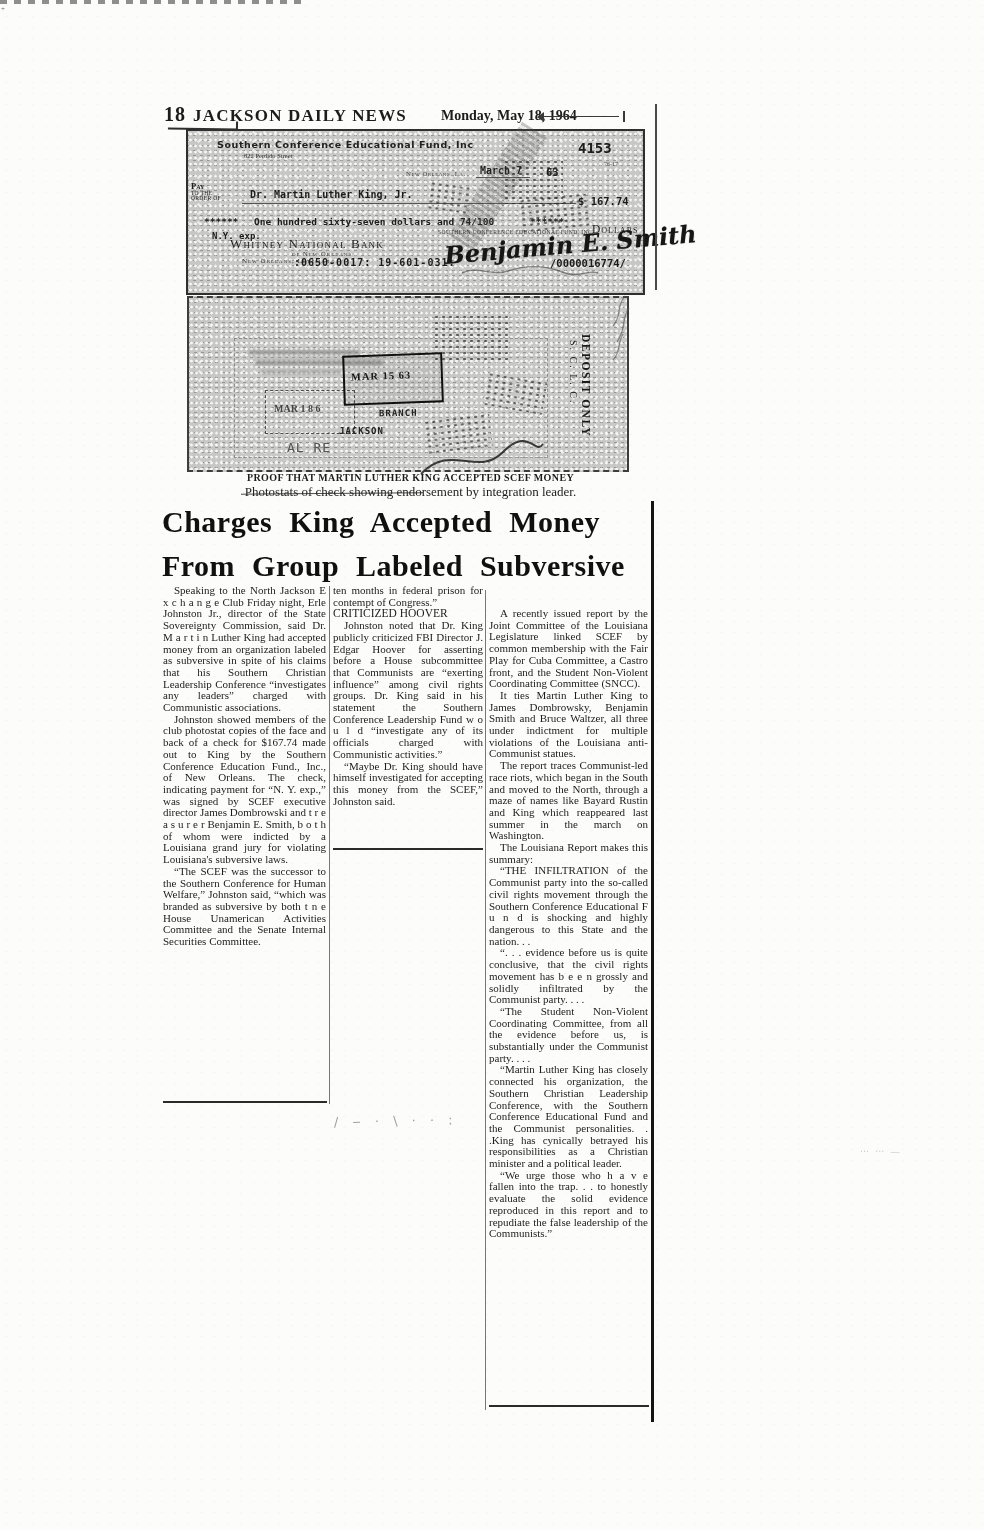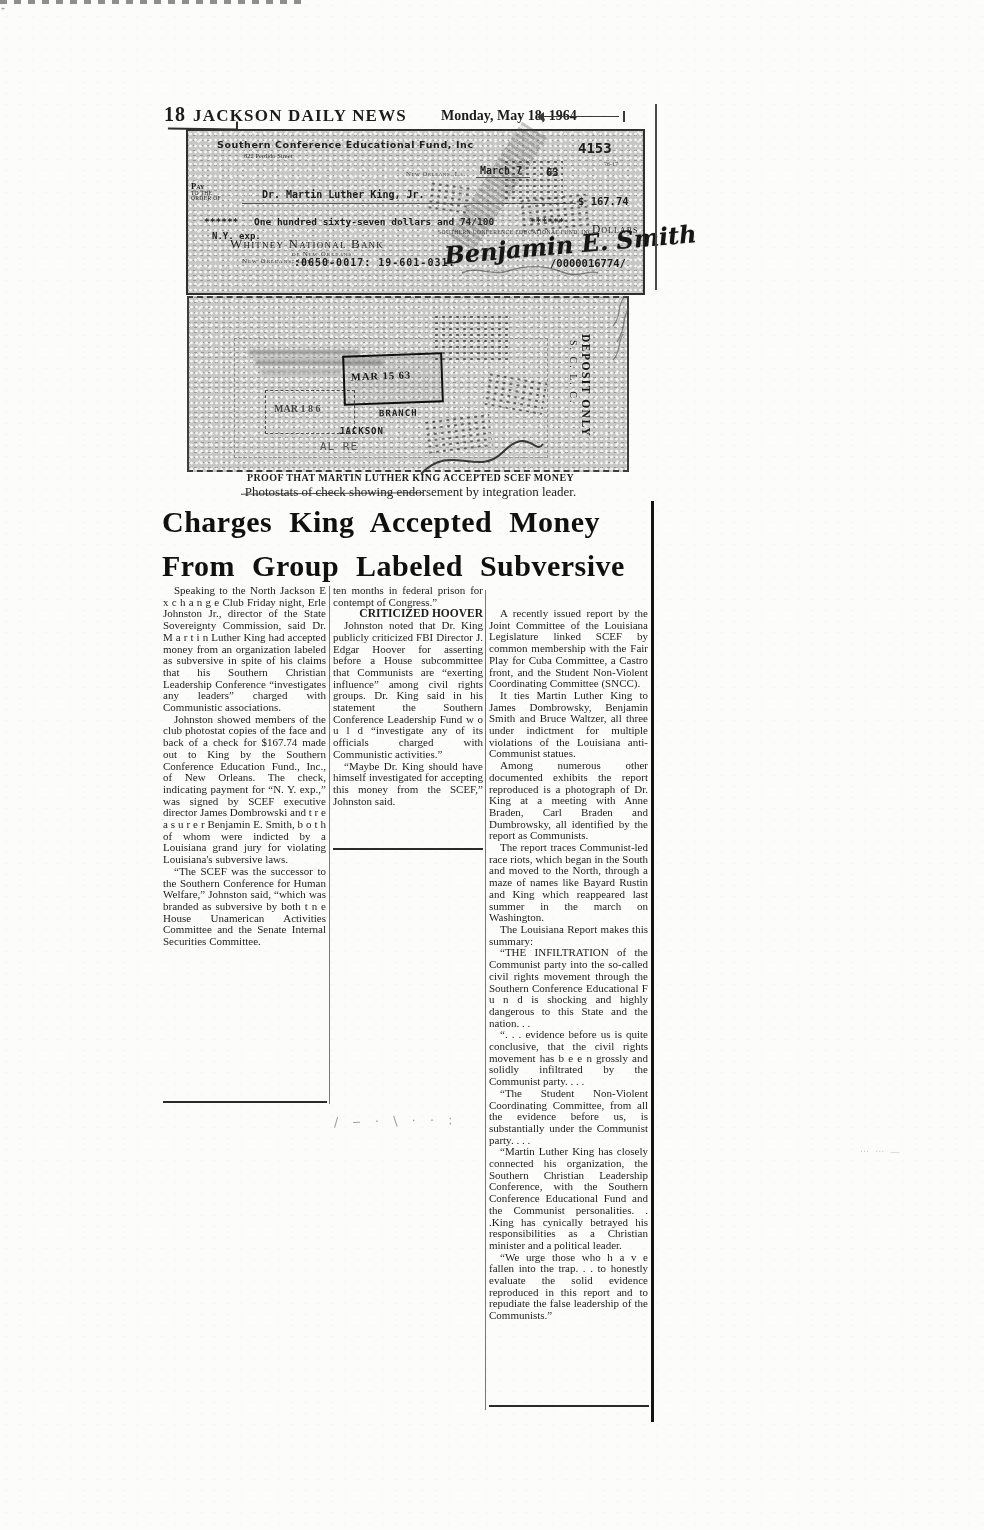--- a/index.html
+++ b/index.html
@@ -44,21 +44,21 @@
   .cf-num{left:390px;top:9px;font-size:14px;font-weight:700;}
   .cf-city{left:218px;top:39px;font-size:6.8px;font-variant:small-caps;letter-spacing:.5px;color:#444;}
   .cf-date{left:288px;top:34px;font-size:10px;font-weight:700;border-bottom:1px solid #555;padding:0 8px 1px 4px;}
   .cf-year{left:358px;top:36px;font-size:8px;}
   .cf-year b{font-family:"DejaVu Sans Mono",monospace;font-size:10.5px;position:relative;top:-1px;}
   .cf-fraction{left:416px;top:30px;font-size:6px;color:#555;}
   .cf-pay{left:3px;top:51px;line-height:1;}
   .cf-pay .l1{position:static;display:block;font-size:8.5px;font-variant:small-caps;font-weight:700;}
   .cf-pay .l2,.cf-pay .l3{position:static;display:block;font-size:5.6px;letter-spacing:.3px;}
   .cf-payee-wrap{left:54px;top:58px;width:334px;border-bottom:1px solid #555;height:14px;}
-  .cf-payee{left:20px;top:0;font-size:10px;font-weight:700;}
+  .cf-payee{left:8px;top:0;font-size:10px;font-weight:700;}
   .cf-amount{left:390px;top:64px;font-size:10.5px;font-weight:700;}
   .cf-stars-l{left:16px;top:85px;font-size:9.5px;font-weight:700;}
   .cf-words{left:66px;top:85px;font-size:9.5px;font-weight:700;}
   .cf-stars-r{left:342px;top:85px;font-size:9.5px;font-weight:700;}
   .cf-dollars{left:404px;top:92px;font-size:11.5px;font-variant:small-caps;letter-spacing:1px;color:#222;}
   .cf-memo{left:24px;top:100px;font-size:9px;font-weight:700;}
   .cf-bank{left:42px;top:105px;font-size:13px;font-variant:small-caps;letter-spacing:1.2px;color:#23251f;}
   .cf-bank2{left:104px;top:119px;font-size:6.5px;font-variant:small-caps;letter-spacing:1px;color:#333;}
   .cf-bank3{left:54px;top:126px;font-size:7px;font-variant:small-caps;letter-spacing:1px;color:#333;}
   .cf-endorser{left:250px;top:98px;width:196px;font-size:5.6px;letter-spacing:.4px;color:#3c3c3c;white-space:normal;text-transform:uppercase;}
@@ -72,21 +72,21 @@
   .cb-bigdash{left:45px;top:40px;width:312px;height:118px;border:1px dashed #6d6d6d;opacity:.65;}
   .cb-smudge1{left:60px;top:52px;width:110px;height:5px;background:#8b8b8b;filter:blur(1.4px);opacity:.7;}
   .cb-smudge2{left:66px;top:62px;width:128px;height:5px;background:#848484;filter:blur(1.6px);opacity:.7;}
   .cb-smudge3{left:72px;top:72px;width:80px;height:4px;background:#8f8f8f;filter:blur(1.6px);opacity:.6;}
   .cb-box-left{left:76px;top:92px;width:88px;height:42px;border:1.5px dashed #4c4c4c;}
   .cb-box-left span{position:absolute;left:8px;top:12px;font-size:10px;font-weight:700;color:#2c2c2c;opacity:.85;}
   .cb-box-center{left:154px;top:56px;width:96px;height:46px;border:2.5px solid #101010;transform:rotate(-2deg);background:rgba(60,60,60,.08);}
   .cb-box-center span{position:absolute;left:6px;top:14px;font-size:10.5px;font-weight:700;letter-spacing:1px;color:#191919;}
   .cb-branch{left:190px;top:110px;font-size:9px;font-weight:700;letter-spacing:1px;color:#222;transform:rotate(-1deg);}
   .cb-federal{left:150px;top:128px;font-size:9px;font-weight:700;letter-spacing:1px;color:#222;}
-  .cb-alre{left:98px;top:142px;font-size:11px;letter-spacing:1px;color:#555;margin-left:33px;}
+  .cb-alre{left:98px;top:142px;font-size:13px;letter-spacing:1px;color:#555;}
   .cb-deposit-wrap{left:378px;top:36px;height:124px;writing-mode:vertical-rl;line-height:1.15;}
   .cb-deposit-wrap .dl1{position:static;display:block;font-size:11.5px;font-weight:700;letter-spacing:1.5px;font-family:"Liberation Serif",serif;}
   .cb-deposit-wrap .dl2{position:static;display:block;font-size:10px;letter-spacing:2px;margin-top:6px;}
   .cb-dots1{left:244px;top:16px;width:78px;height:46px;}
   .cb-dots2{left:296px;top:78px;width:60px;height:34px;}
   .cb-dots3{left:236px;top:118px;width:66px;height:36px;}
   svg.squiggle{overflow:visible;}
   
   .caption{left:183px;top:472px;width:455px;text-align:center;line-height:1.18;}
   .caption .c1{font-size:10px;font-weight:700;letter-spacing:.4px;}
@@ -103,21 +103,21 @@
   .h-c1{left:163px;top:1101px;width:164px;}
   .h-c2{left:333px;top:848px;width:150px;}
   .h-c3{left:489px;top:1405px;width:160px;}
   
   .col{font-size:11px;line-height:11.7px;text-align:justify;}
   .col p{margin:0;text-indent:11px;}
   .col p.no-indent{text-indent:0;}
   .col1{left:163px;top:585px;width:163px;}
   .col2{left:333px;top:585px;width:150px;}
   .col3{left:489px;top:608px;width:159px;}
-  .subhead{margin:3px 0 2px 0;text-align:right;font-weight:700;font-size:11.5px;text-indent:0 !important;}
+  .subhead{margin:3px 0 2px 0;text-align:left;font-weight:400;font-size:11.5px;text-indent:0 !important;}
   
   .pencil-c2{left:334px;top:1113px;width:160px;font-family:"DejaVu Sans",sans-serif;font-size:13px;color:#6e6e6e;opacity:.65;letter-spacing:5px;transform:rotate(-1deg);}
   .pencil-right{left:860px;top:1146px;width:80px;font-size:9px;color:#b9b9b6;letter-spacing:2px;}
 </style>
 </head>
 <body>
 
 <div class="page">
 
   <div class="abs top-dashes"></div>
@@ -230,21 +230,20 @@
     <p class="subhead">CRITICIZED HOOVER</p>
     <div>
         <p>Johnston noted that Dr. King publicly criticized FBI Director J. Edgar Hoover for asserting before a House subcommittee that Communists are “exerting influence” among civil rights groups. Dr. King said in his statement the Southern Conference Leadership Fund w o u l d “investigate any of its officials charged with Communistic activities.”</p>
         <p>“Maybe Dr. King should have himself investigated for accepting this money from the SCEF,” Johnston said.</p>
       </div>
   </div>
 
   <div class="abs col col3">
       <p>A recently issued report by the Joint Committee of the Louisiana Legislature linked SCEF by common membership with the Fair Play for Cuba Committee, a Castro front, and the Student Non-Violent Coordinating Committee (SNCC).</p>
       <p>It ties Martin Luther King to James Dombrowsky, Benjamin Smith and Bruce Waltzer, all three under indictment for multiple violations of the Louisiana anti-Communist statues.</p>
-      <p>Among numerous other documented exhibits the report reproduced is a photograph of Dr. King at a meeting with Anne Braden, Carl Braden and Dumbrowsky, all identified by the report as Communists.</p>
       <p>The report traces Communist-led race riots, which began in the South and moved to the North, through a maze of names like Bayard Rustin and King which reappeared last summer in the march on Washington.</p>
       <p>The Louisiana Report makes this summary:</p>
       <p>“THE INFILTRATION of the Communist party into the so-called civil rights movement through the Southern Conference Educational F u n d is shocking and highly dangerous to this State and the nation. . .</p>
       <p>“. . . evidence before us is quite conclusive, that the civil rights movement has b e e n grossly and solidly infiltrated by the Communist party. . . .</p>
       <p>“The Student Non-Violent Coordinating Committee, from all the evidence before us, is substantially under the Communist party. . . .</p>
       <p>“Martin Luther King has closely connected his organization, the Southern Christian Leadership Conference, with the Southern Conference Educational Fund and the Communist personalities. . .King has cynically betrayed his responsibilities as a Christian minister and a political leader.</p>
       <p>“We urge those who h a v e fallen into the trap. . . to honestly evaluate the solid evidence reproduced in this report and to repudiate the false leadership of the Communists.”</p>
     </div>
 
   <div class="abs pencil-c2">/ ‒  ·  \     ·   ·  :</div>

